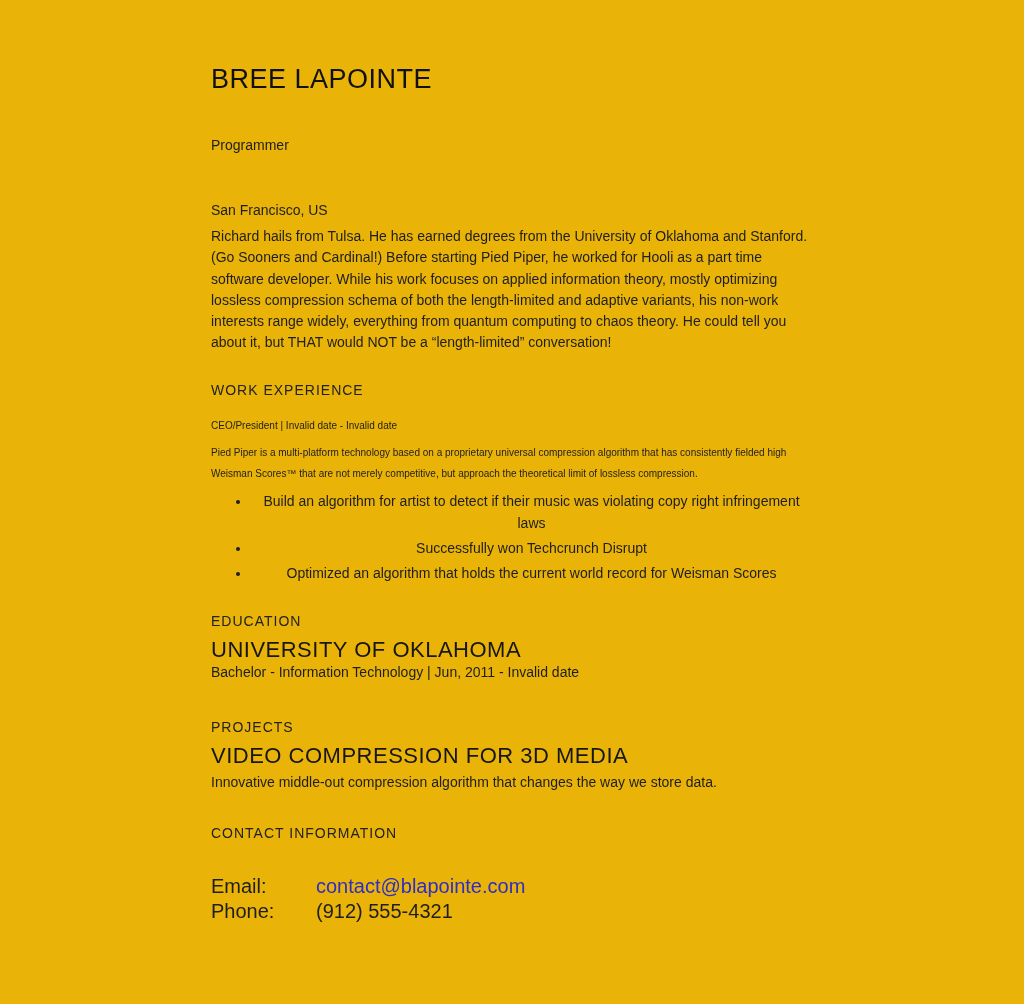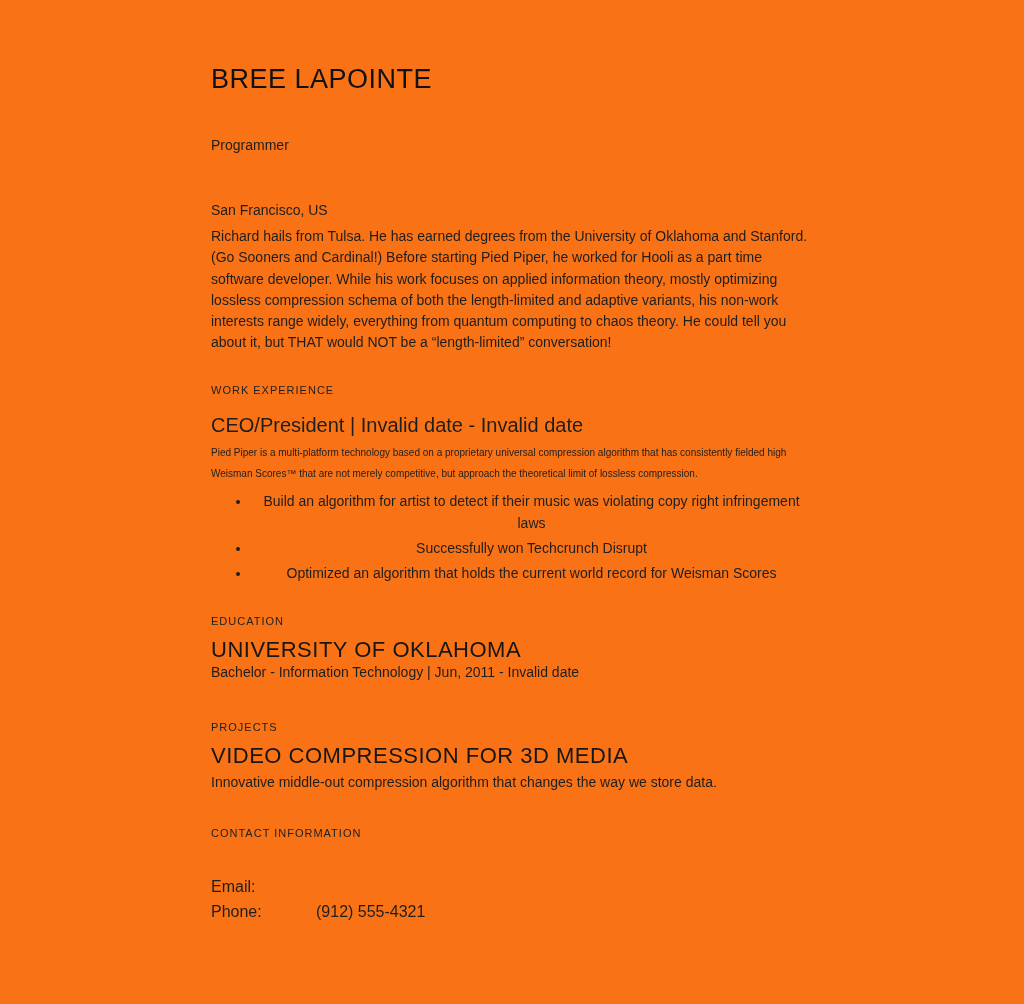--- a/index.html
+++ b/index.html
@@ -8,21 +8,21 @@
     width: 1024px;
     height: 1004px;
     font-family: "Liberation Sans", sans-serif;
     color: #1e1e1e;
     position: relative;
     overflow: hidden;
   }
   .page {
     position: absolute;
     inset: 0;
-    background: #f97316;
+    background: #eab308;
   }
   .content {
     position: absolute;
     left: 211px;
     top: 66px;
     width: 601px;
   }
   .name {
     font-size: 27px;
     font-weight: 400;
@@ -35,34 +35,34 @@
     font-size: 14px;
     line-height: 25px;
     margin-top: 40px;
   }
   .summary {
     margin-top: 3px;
     font-size: 14px;
     line-height: 21.3px;
   }
   .section-heading {
-    font-size: 11px;
+    font-size: 14px;
     font-weight: 400;
     letter-spacing: 1px;
     line-height: 13px;
     color: #222222;
     text-transform: uppercase;
   }
   .sh-work      { margin-top: 30px; }
   .sh-education { margin-top: 30px; }
   .sh-projects  { margin-top: 41px; }
   .sh-contact   { margin-top: 37px; }
   .job-title-line {
     margin-top: 21px;
-    font-size: 20px;
+    font-size: 10px;
     line-height: 15px;
   }
   .job-description {
     margin-top: 9px;
     font-size: 10px;
     line-height: 21.3px;
   }
   .highlights {
     margin-top: 7px;
     padding-left: 40px;
@@ -92,21 +92,21 @@
     margin-top: 10px;
     font-size: 14px;
     line-height: 15px;
   }
   .contact-rows {
     margin-top: 34px;
   }
   .contact-row {
     display: grid;
     grid-template-columns: 105px auto;
-    font-size: 16px;
+    font-size: 20px;
     line-height: 25px;
   }
   a.email-link {
     color: #2d2dc8;
     text-decoration: none;
   }
 </style>
 </head>
 <body>
 
@@ -143,20 +143,23 @@
     <div class="project-entry">
       <div class="project-name">VIDEO COMPRESSION FOR 3D MEDIA</div>
       <p class="project-description">Innovative middle-out compression algorithm that changes the way we store data.</p>
     </div>
 
     <div class="section-heading sh-contact">CONTACT INFORMATION</div>
 
     <div class="contact-rows">
       <div class="contact-row">
         <div class="contact-label">Email:</div>
+        <div class="contact-value">
+          <a href="#" class="email-link">contact@blapointe.com</a>
+        </div>
       </div>
       <div class="contact-row">
         <div class="contact-label">Phone:</div>
         <div class="contact-value">(912) 555-4321</div>
       </div>
     </div>
 
   </div>
 </div>
 

